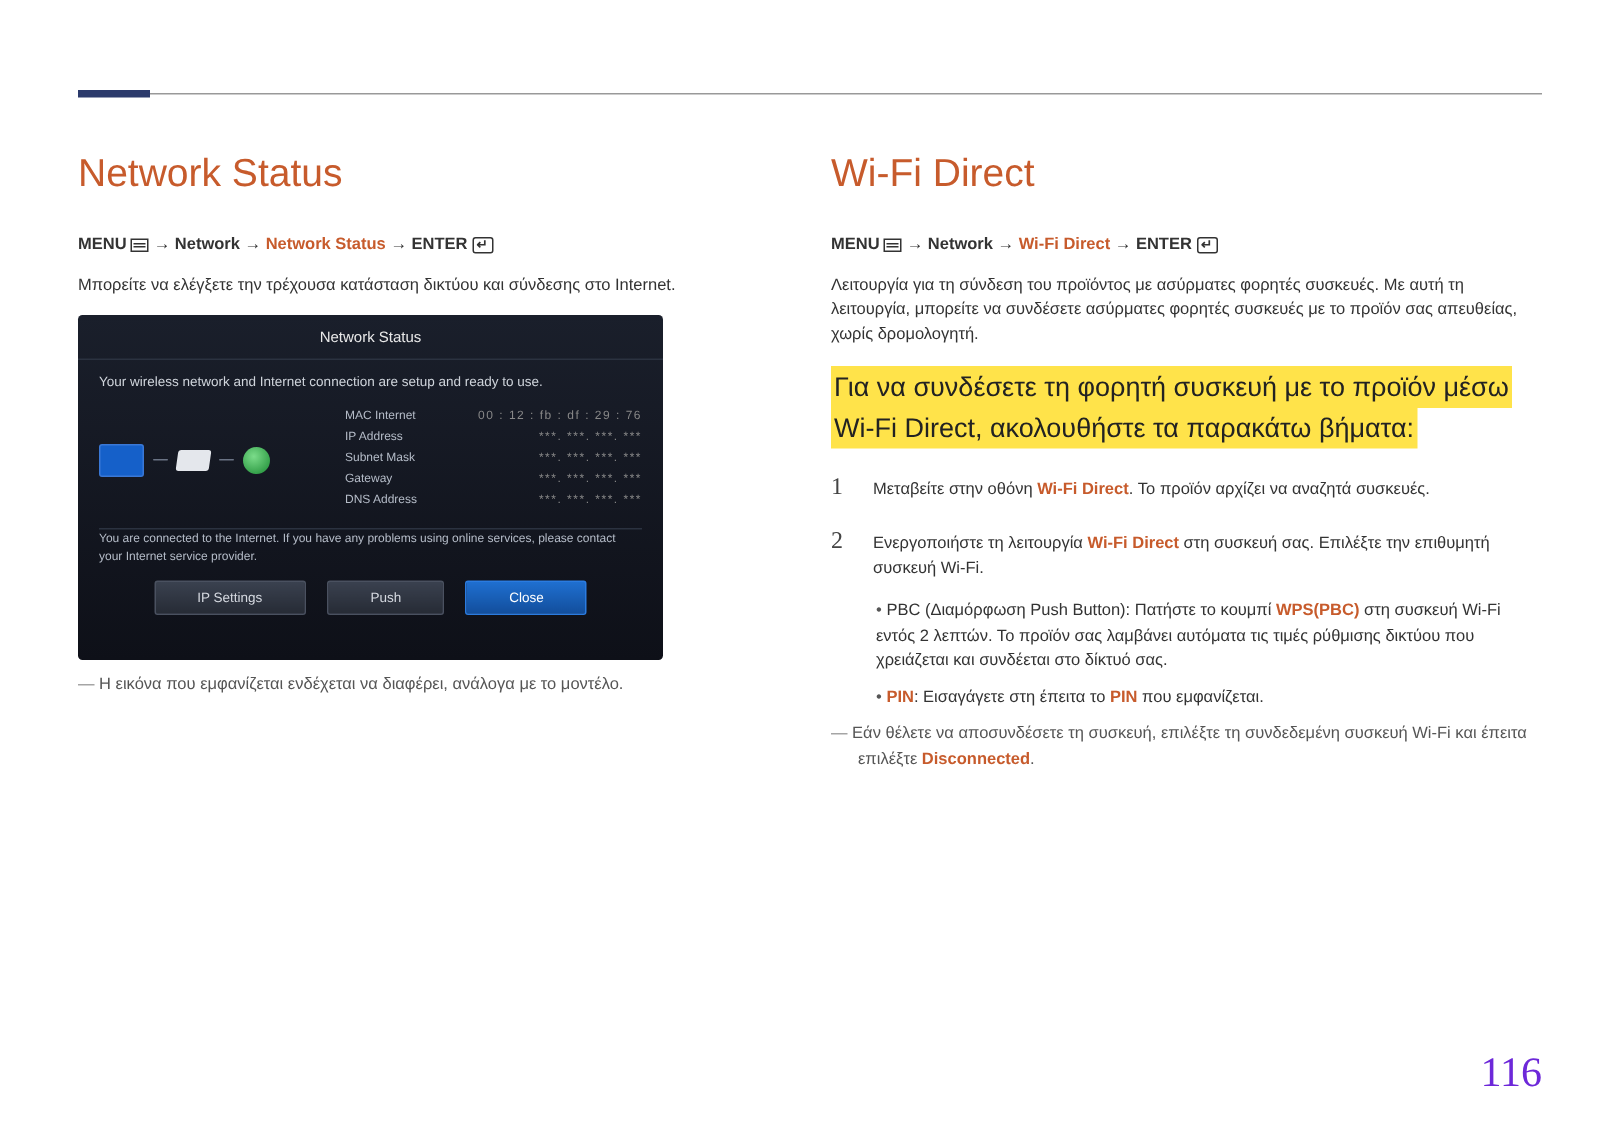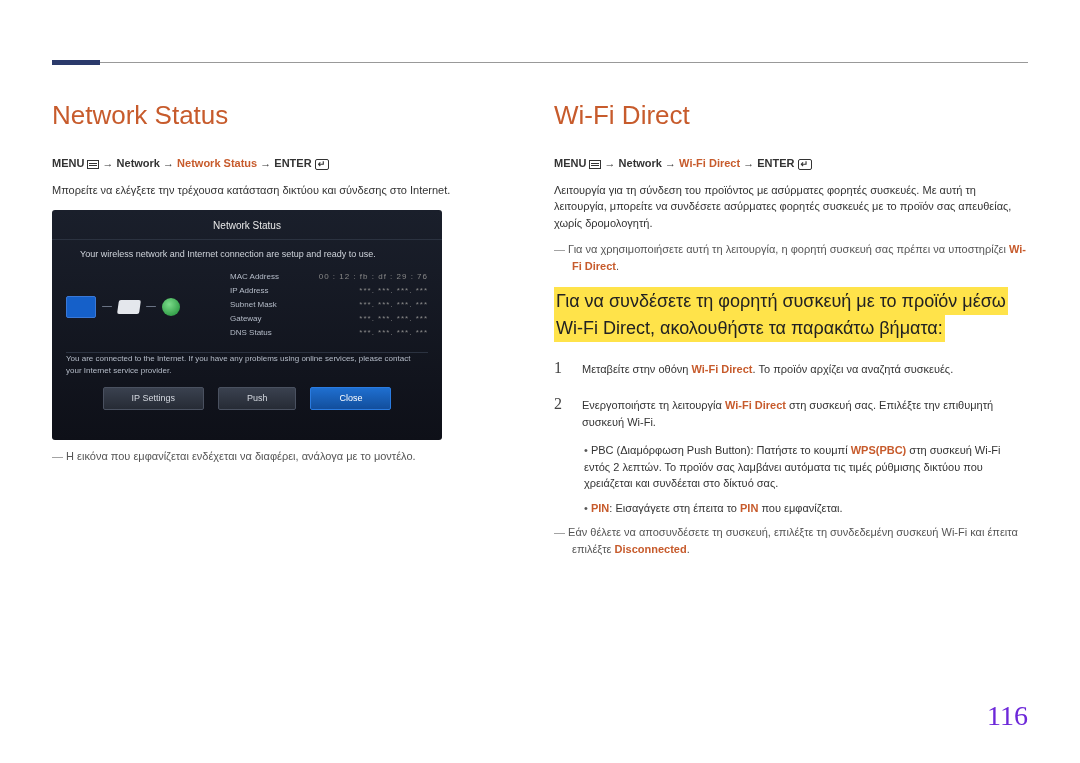--- a/index.html
+++ b/index.html
@@ -140,21 +140,21 @@
     overflow: hidden;
   }
   .shot-title {
     text-align: center;
     color: #e8e8e8;
     font-size: 10px;
     padding: 8px 0 6px 0;
     border-bottom: 1px solid #2b3240;
   }
   .shot-msg {
-    padding: 8px 14px 4px 28px;
+    padding: 8px 14px 4px 14px;
     color: #cfd4db;
     font-size: 9px;
   }
   .shot-row {
     display: flex;
     padding: 4px 14px;
     gap: 14px;
   }
   .shot-icons {
     display: flex;
@@ -233,37 +233,37 @@
       <div class="shot-row">
         <div class="shot-icons">
           <span class="ic tv"></span>
           <span class="ic link"></span>
           <span class="ic router"></span>
           <span class="ic link"></span>
           <span class="ic globe"></span>
         </div>
         <div class="shot-table">
           <div>
-              <span>MAC Address</span>
+              <span>MAC Internet</span>
               <span class="v">00 : 12 : fb : df : 29 : 76</span>
             </div>
           <div>
               <span>IP Address</span>
               <span class="v">***. ***. ***. ***</span>
             </div>
           <div>
               <span>Subnet Mask</span>
               <span class="v">***. ***. ***. ***</span>
             </div>
           <div>
               <span>Gateway</span>
               <span class="v">***. ***. ***. ***</span>
             </div>
           <div>
-              <span>DNS Status</span>
+              <span>DNS Address</span>
               <span class="v">***. ***. ***. ***</span>
             </div>
         </div>
       </div>
       <div class="shot-divider"></div>
       <div class="shot-foot">You are connected to the Internet. If you have any problems using online services, please contact your Internet service provider.</div>
       <div class="shot-btns">
         <div class="sbtn">IP Settings</div>
         <div class="sbtn">Push</div>
         <div class="sbtn primary">Close</div>
@@ -283,23 +283,20 @@
       <span>Network</span>
       <span>→</span>
       <span class="hl">Wi-Fi Direct</span>
       <span>→</span>
       <span>ENTER</span>
       <span class="enter-icon"></span>
     </div>
 
     <p class="para">Λειτουργία για τη σύνδεση του προϊόντος με ασύρματες φορητές συσκευές. Με αυτή τη λειτουργία, μπορείτε να συνδέσετε ασύρματες φορητές συσκευές με το προϊόν σας απευθείας, χωρίς δρομολογητή.</p>
 
-    <p class="dash-note">
-      <span>Για να χρησιμοποιήσετε αυτή τη λειτουργία, η φορητή συσκευή σας πρέπει να υποστηρίζει </span><span class="hl">Wi-Fi Direct</span><span>.</span>
-    </p>
 
     <div class="callout-wrap">
       <span class="callout">Για να συνδέσετε τη φορητή συσκευή με το προϊόν μέσω Wi-Fi Direct, ακολουθήστε τα παρακάτω βήματα:</span>
     </div>
 
     <ul class="steps">
       <li>
         <span class="stepnum">1</span>
         <span>
           <span>Μεταβείτε στην οθόνη </span><span class="hl">Wi-Fi Direct</span><span>. Το προϊόν αρχίζει να αναζητά συσκευές.</span>

